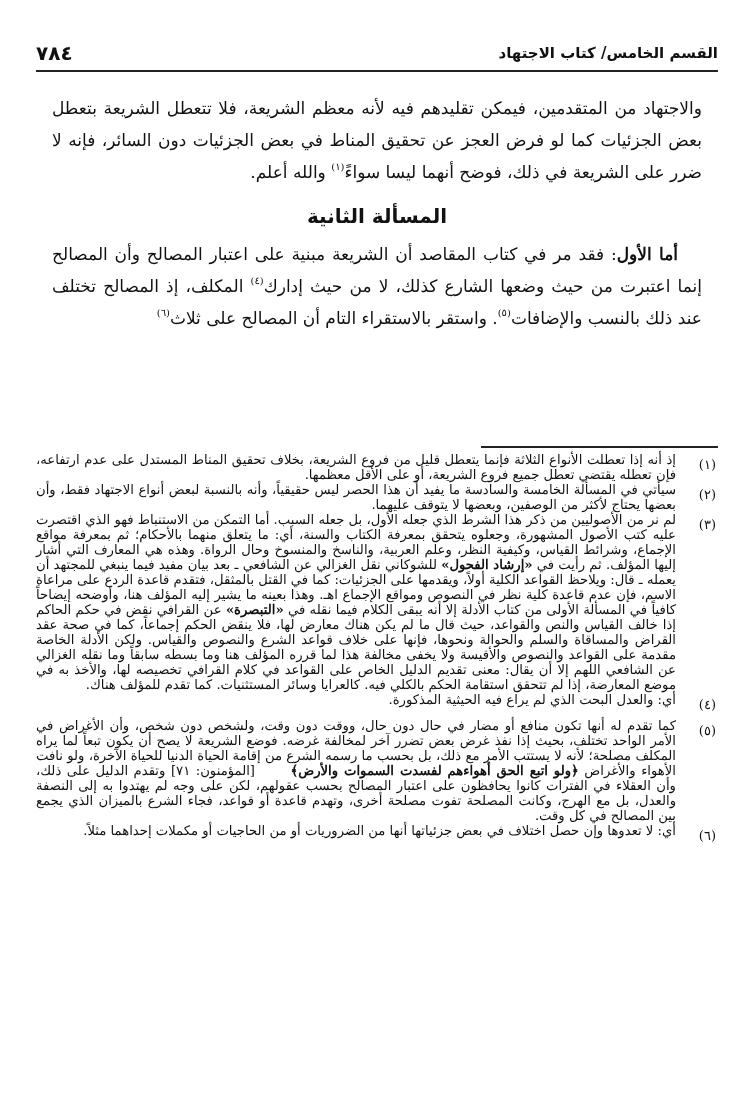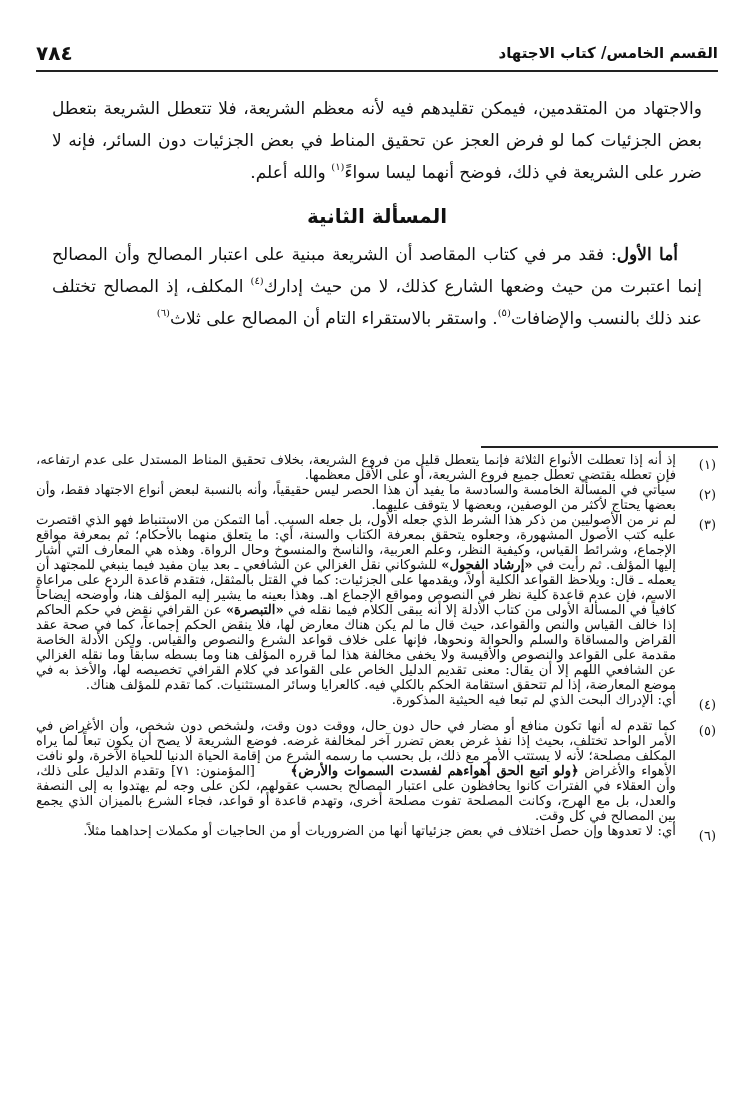--- a/index.html
+++ b/index.html
@@ -61,21 +61,21 @@
     <div class="fn">
       <span class="fn-num">(٢)</span>
       <span class="fn-text">سيأتي في المسألة الخامسة والسادسة ما يفيد أن هذا الحصر ليس حقيقياً، وأنه بالنسبة لبعض أنواع الاجتهاد فقط، وأن بعضها يحتاج لأكثر من الوصفين، وبعضها لا يتوقف عليهما.</span>
     </div>
     <div class="fn">
       <span class="fn-num">(٣)</span>
       <span class="fn-text"><span>لم نر من الأصوليين من ذكر هذا الشرط الذي جعله الأول، بل جعله السبب. أما التمكن من الاستنباط فهو الذي اقتصرت عليه كتب الأصول المشهورة، وجعلوه يتحقق بمعرفة الكتاب والسنة، أي: ما يتعلق منهما بالأحكام؛ ثم بمعرفة مواقع الإجماع، وشرائط القياس، وكيفية النظر، وعلم العربية، والناسخ والمنسوخ وحال الرواة. وهذه هي المعارف التي أشار إليها المؤلف. ثم رأيت في </span><span class="bold">«إرشاد الفحول»</span><span> للشوكاني نقل الغزالي عن الشافعي ـ بعد بيان مفيد فيما ينبغي للمجتهد أن يعمله ـ قال: ويلاحظ القواعد الكلية أولاً، ويقدمها على الجزئيات: كما في القتل بالمثقل، فتقدم قاعدة الردع على مراعاة الاسم، فإن عدم قاعدة كلية نظر في النصوص ومواقع الإجماع اهـ. وهذا بعينه ما يشير إليه المؤلف هنا، وأوضحه إيضاحاً كافياً في المسألة الأولى من كتاب الأدلة إلا أنه يبقى الكلام فيما نقله في </span><span class="bold">«التبصرة»</span><span> عن القرافي نقض في حكم الحاكم إذا خالف القياس والنص والقواعد، حيث قال ما لم يكن هناك معارض لها، فلا ينقض الحكم إجماعاً، كما في صحة عقد القراض والمساقاة والسلم والحوالة ونحوها، فإنها على خلاف قواعد الشرع والنصوص والقياس. ولكن الأدلة الخاصة مقدمة على القواعد والنصوص والأقيسة ولا يخفى مخالفة هذا لما قرره المؤلف هنا وما بسطه سابقاً وما نقله الغزالي عن الشافعي اللهم إلا أن يقال: معنى تقديم الدليل الخاص على القواعد في كلام القرافي تخصيصه لها، والأخذ به في موضع المعارضة، إذا لم تتحقق استقامة الحكم بالكلي فيه. كالعرايا وسائر المستثنيات. كما تقدم للمؤلف هناك.</span></span>
     </div>
     <div class="fn">
       <span class="fn-num">(٤)</span>
-      <span class="fn-text">أي: الإدراك البحت الذي لم تبعا فيه الحيثية المذكورة.</span>
+      <span class="fn-text">أي: والعدل البحت الذي لم يراع فيه الحيثية المذكورة.</span>
     </div>
     <div class="fn">
       <span class="fn-num">(٥)</span>
       <span class="fn-text"><span>كما تقدم له أنها تكون منافع أو مضار في حال دون حال، ووقت دون وقت، ولشخص دون شخص، وأن الأغراض في الأمر الواحد تختلف، بحيث إذا نفذ غرض بعض تضرر آخر لمخالفة غرضه. فوضع الشريعة لا يصح أن يكون تبعاً لما يراه المكلف مصلحة؛ لأنه لا يستتب الأمر مع ذلك، بل بحسب ما رسمه الشرع من إقامة الحياة الدنيا للحياة الآخرة، ولو نافت الأهواء والأغراض </span><span class="quote">﴿ولو اتبع الحق أهواءهم لفسدت السموات والأرض﴾</span><span> [المؤمنون: ٧١] وتقدم الدليل على ذلك، وأن العقلاء في الفترات كانوا يحافظون على اعتبار المصالح بحسب عقولهم، لكن على وجه لم يهتدوا به إلى النصفة والعدل، بل مع الهرج، وكانت المصلحة تفوت مصلحة أخرى، وتهدم قاعدة أو قواعد، فجاء الشرع بالميزان الذي يجمع بين المصالح في كل وقت.</span></span>
     </div>
     <div class="fn">
       <span class="fn-num">(٦)</span>
       <span class="fn-text">أي: لا تعدوها وإن حصل اختلاف في بعض جزئياتها أنها من الضروريات أو من الحاجيات أو مكملات إحداهما مثلاً.</span>
     </div>
   </div>

